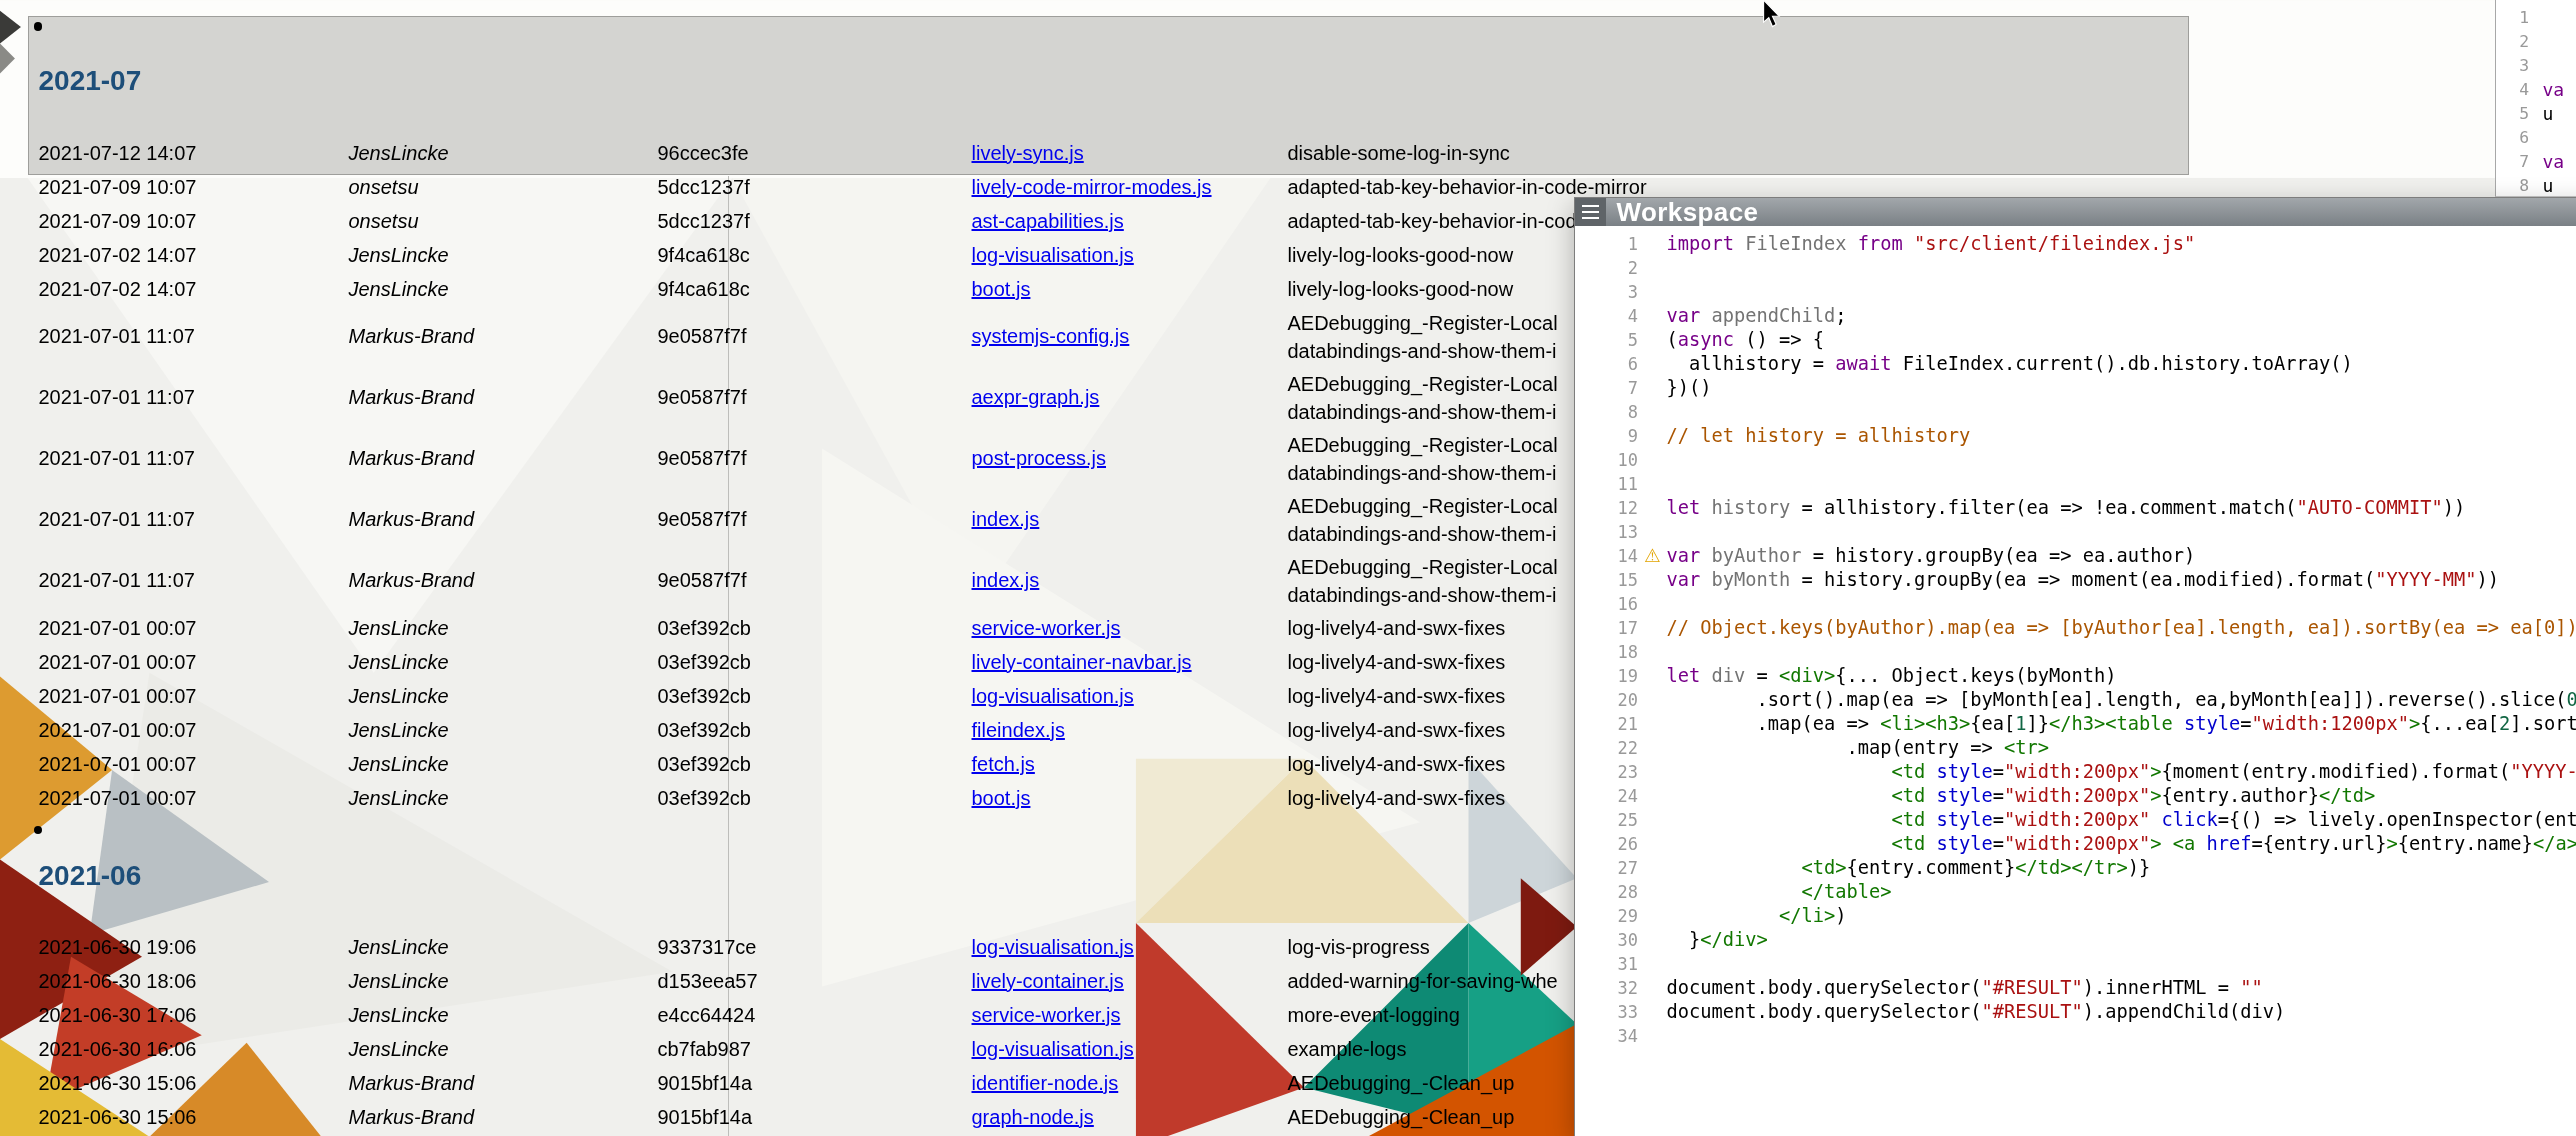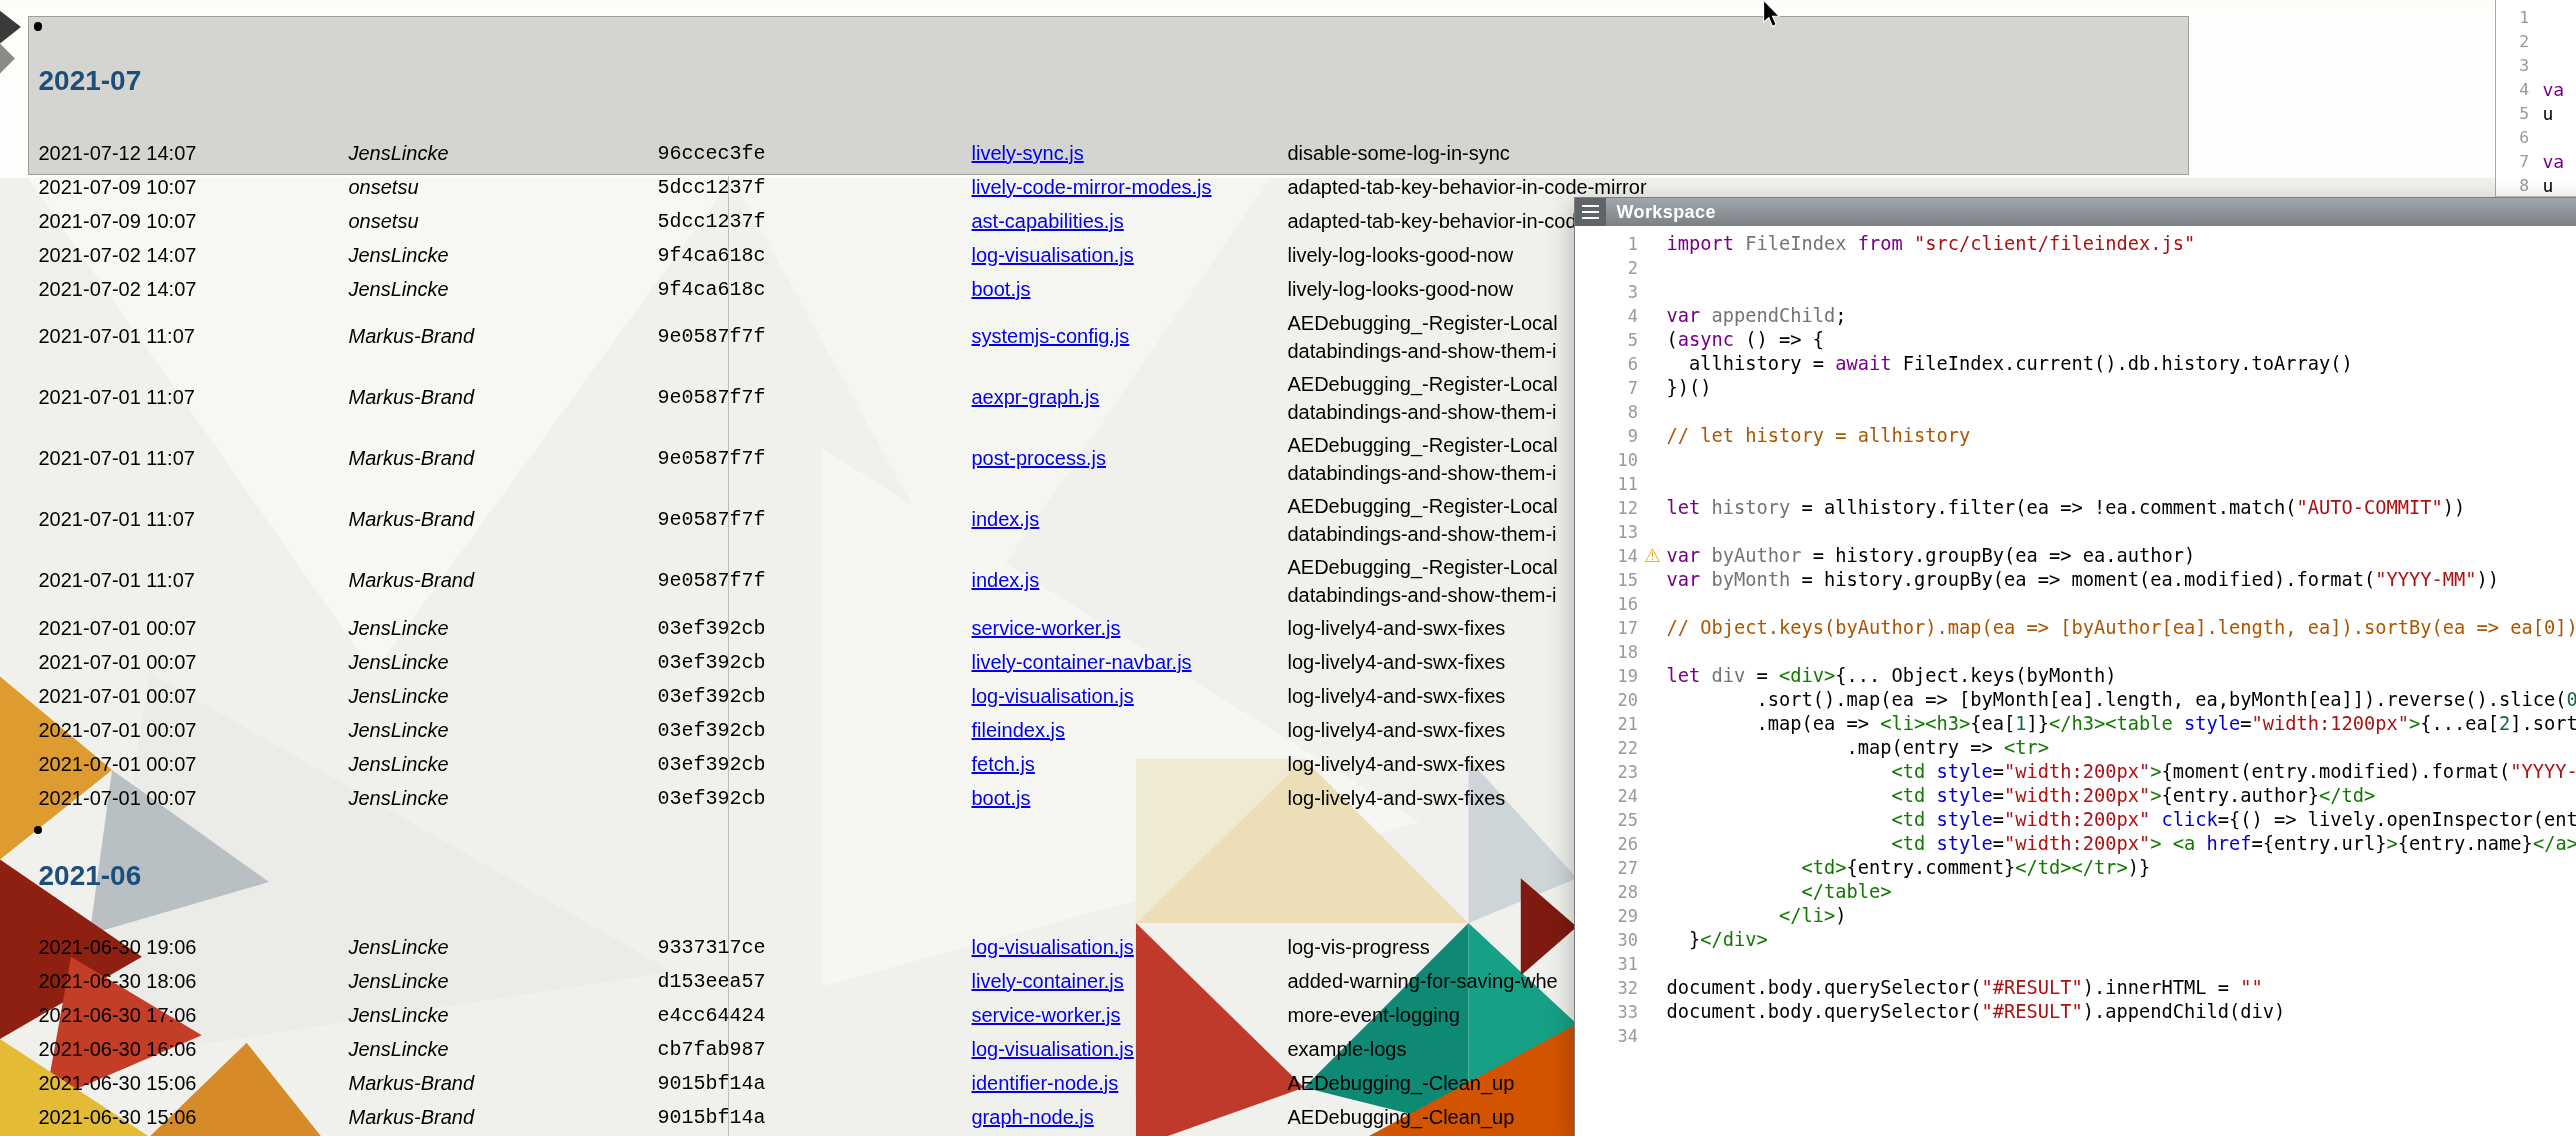--- a/index.html
+++ b/index.html
@@ -26,36 +26,36 @@
   .s1 .month{top:49px;}
   .s2 .month{top:34px;}
   .rows{position:absolute;left:10.5px;width:2142px;}
   .s1 .rows{top:120px;}
   .s2 .rows{top:104px;}
   .row{display:flex;height:34px;align-items:center;font-size:20px;color:#000;gap:8px;}
   .row.double{height:61px;}
   .cell{flex:0 0 auto;white-space:nowrap;overflow:visible;}
   .cell.date{width:302px;}
   .cell.author{width:301px;font-style:italic;}
-  .cell.hash{width:306px;font-family:Liberation Mono, monospace;}
+  .cell.hash{width:306px;}
   .cell.file{width:308px;}
   .cell.comment{flex:1 1 auto;}
   .row.double .cell.comment div{line-height:28px;}
   .cell.file a{color:#0000ee;text-decoration:underline;cursor:pointer;}
 
   
   .workspace{position:absolute;left:1574px;top:197px;width:1061px;height:942px;
     background:#fff;border:0.7px solid #7d7d7d;box-sizing:border-box;
     box-shadow:0 7.5px 25.4px rgba(0,0,0,.28);z-index:4;}
   .titlebar{height:28px;background:linear-gradient(#a2a7ab,#7a8085);
     border-bottom:0.7px solid #5d6266;display:flex;align-items:center;color:#fff;}
   .menu-btn{width:31px;height:28px;background:#5f6468;display:flex;flex-direction:column;
     justify-content:center;align-items:center;gap:3.7px;cursor:pointer;}
   .menu-btn i{display:block;width:16.4px;height:2.2px;background:#fff;}
-  .win-title{font-size:18px;font-weight:bold;margin-left:10.5px;letter-spacing:0.4px;}
+  .win-title{font-size:26px;font-weight:bold;margin-left:10.5px;letter-spacing:0.4px;}
   .editor{position:absolute;top:28px;left:0;right:0;bottom:0;background:#fff;
     overflow:hidden;padding-top:6px;}
   .cm-line{display:flex;height:24px;position:relative;}
   .gutter{flex:0 0 75px;width:75px;text-align:right;padding-right:12px;box-sizing:border-box;
     color:#999;font:17px/24px "DejaVu Sans Mono",monospace;}
   .warn{position:absolute;left:69px;top:0;font-size:18.7px;line-height:24px;color:#e2a400;}
   pre.code{margin:0;padding-left:16.4px;font:18.7px/24px "DejaVu Sans Mono",monospace;white-space:pre;}
   .tk-k{color:#770088;}
   .tk-d{color:#737373;}
   .tk-s{color:#aa1111;}

